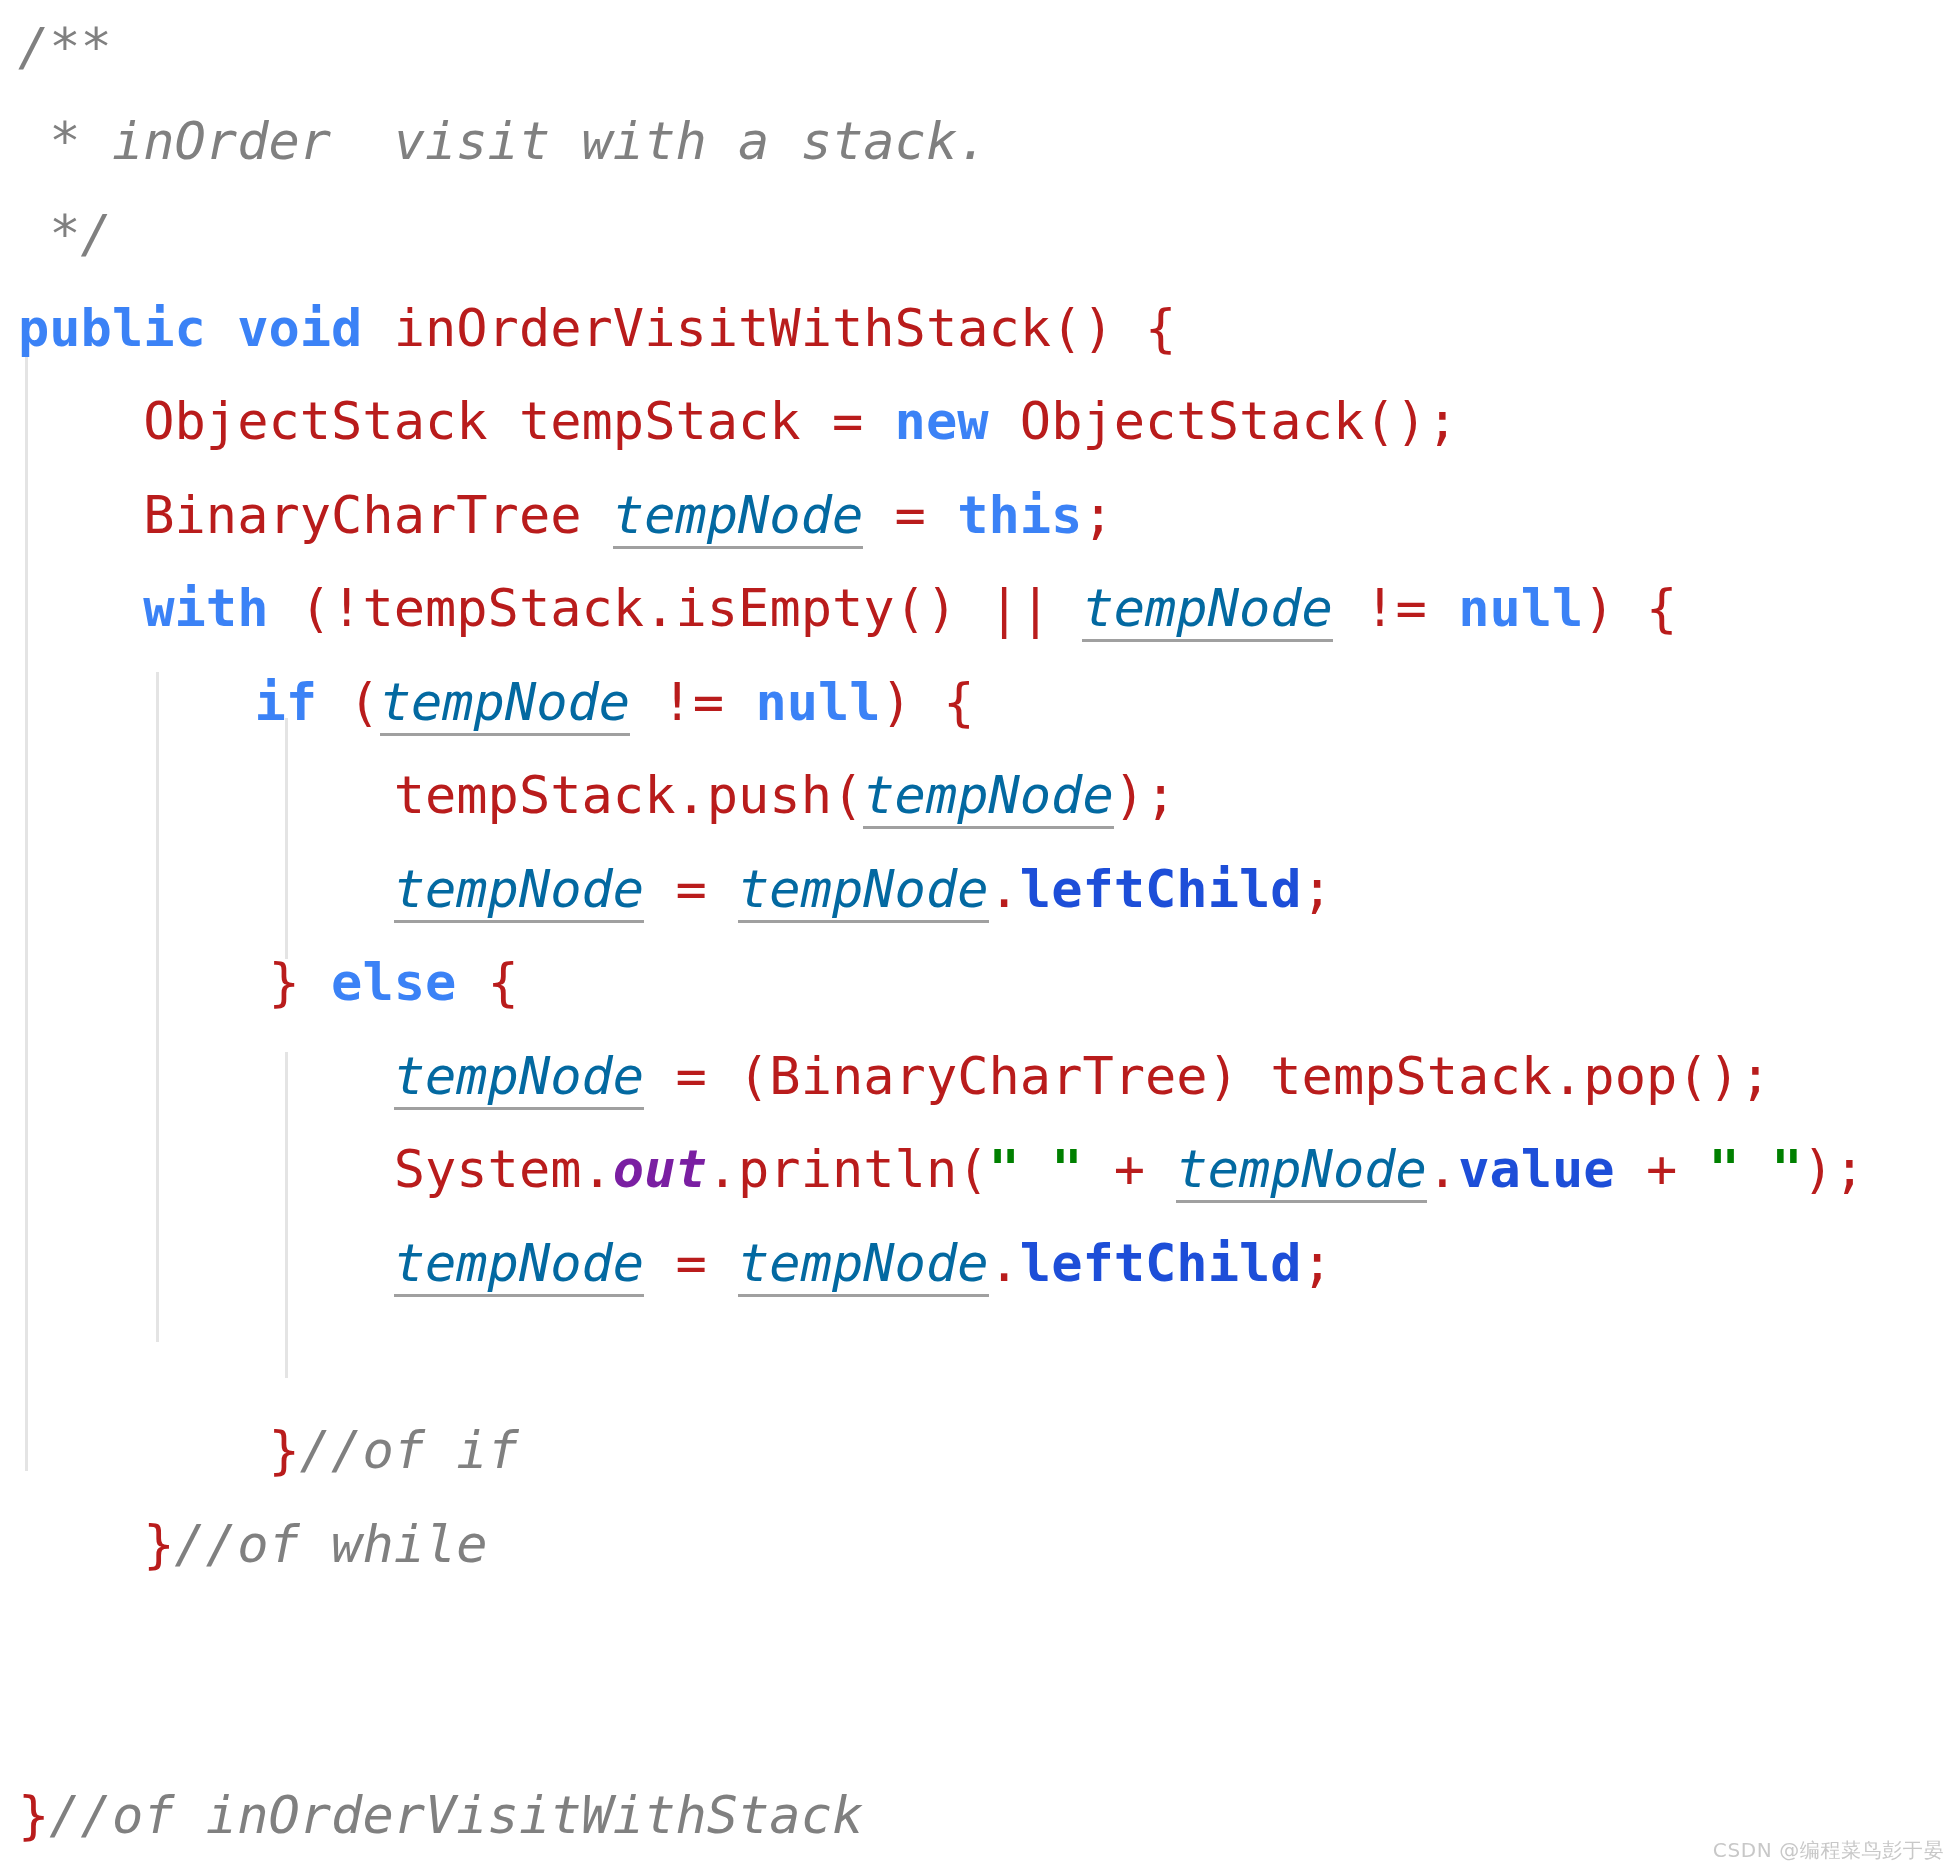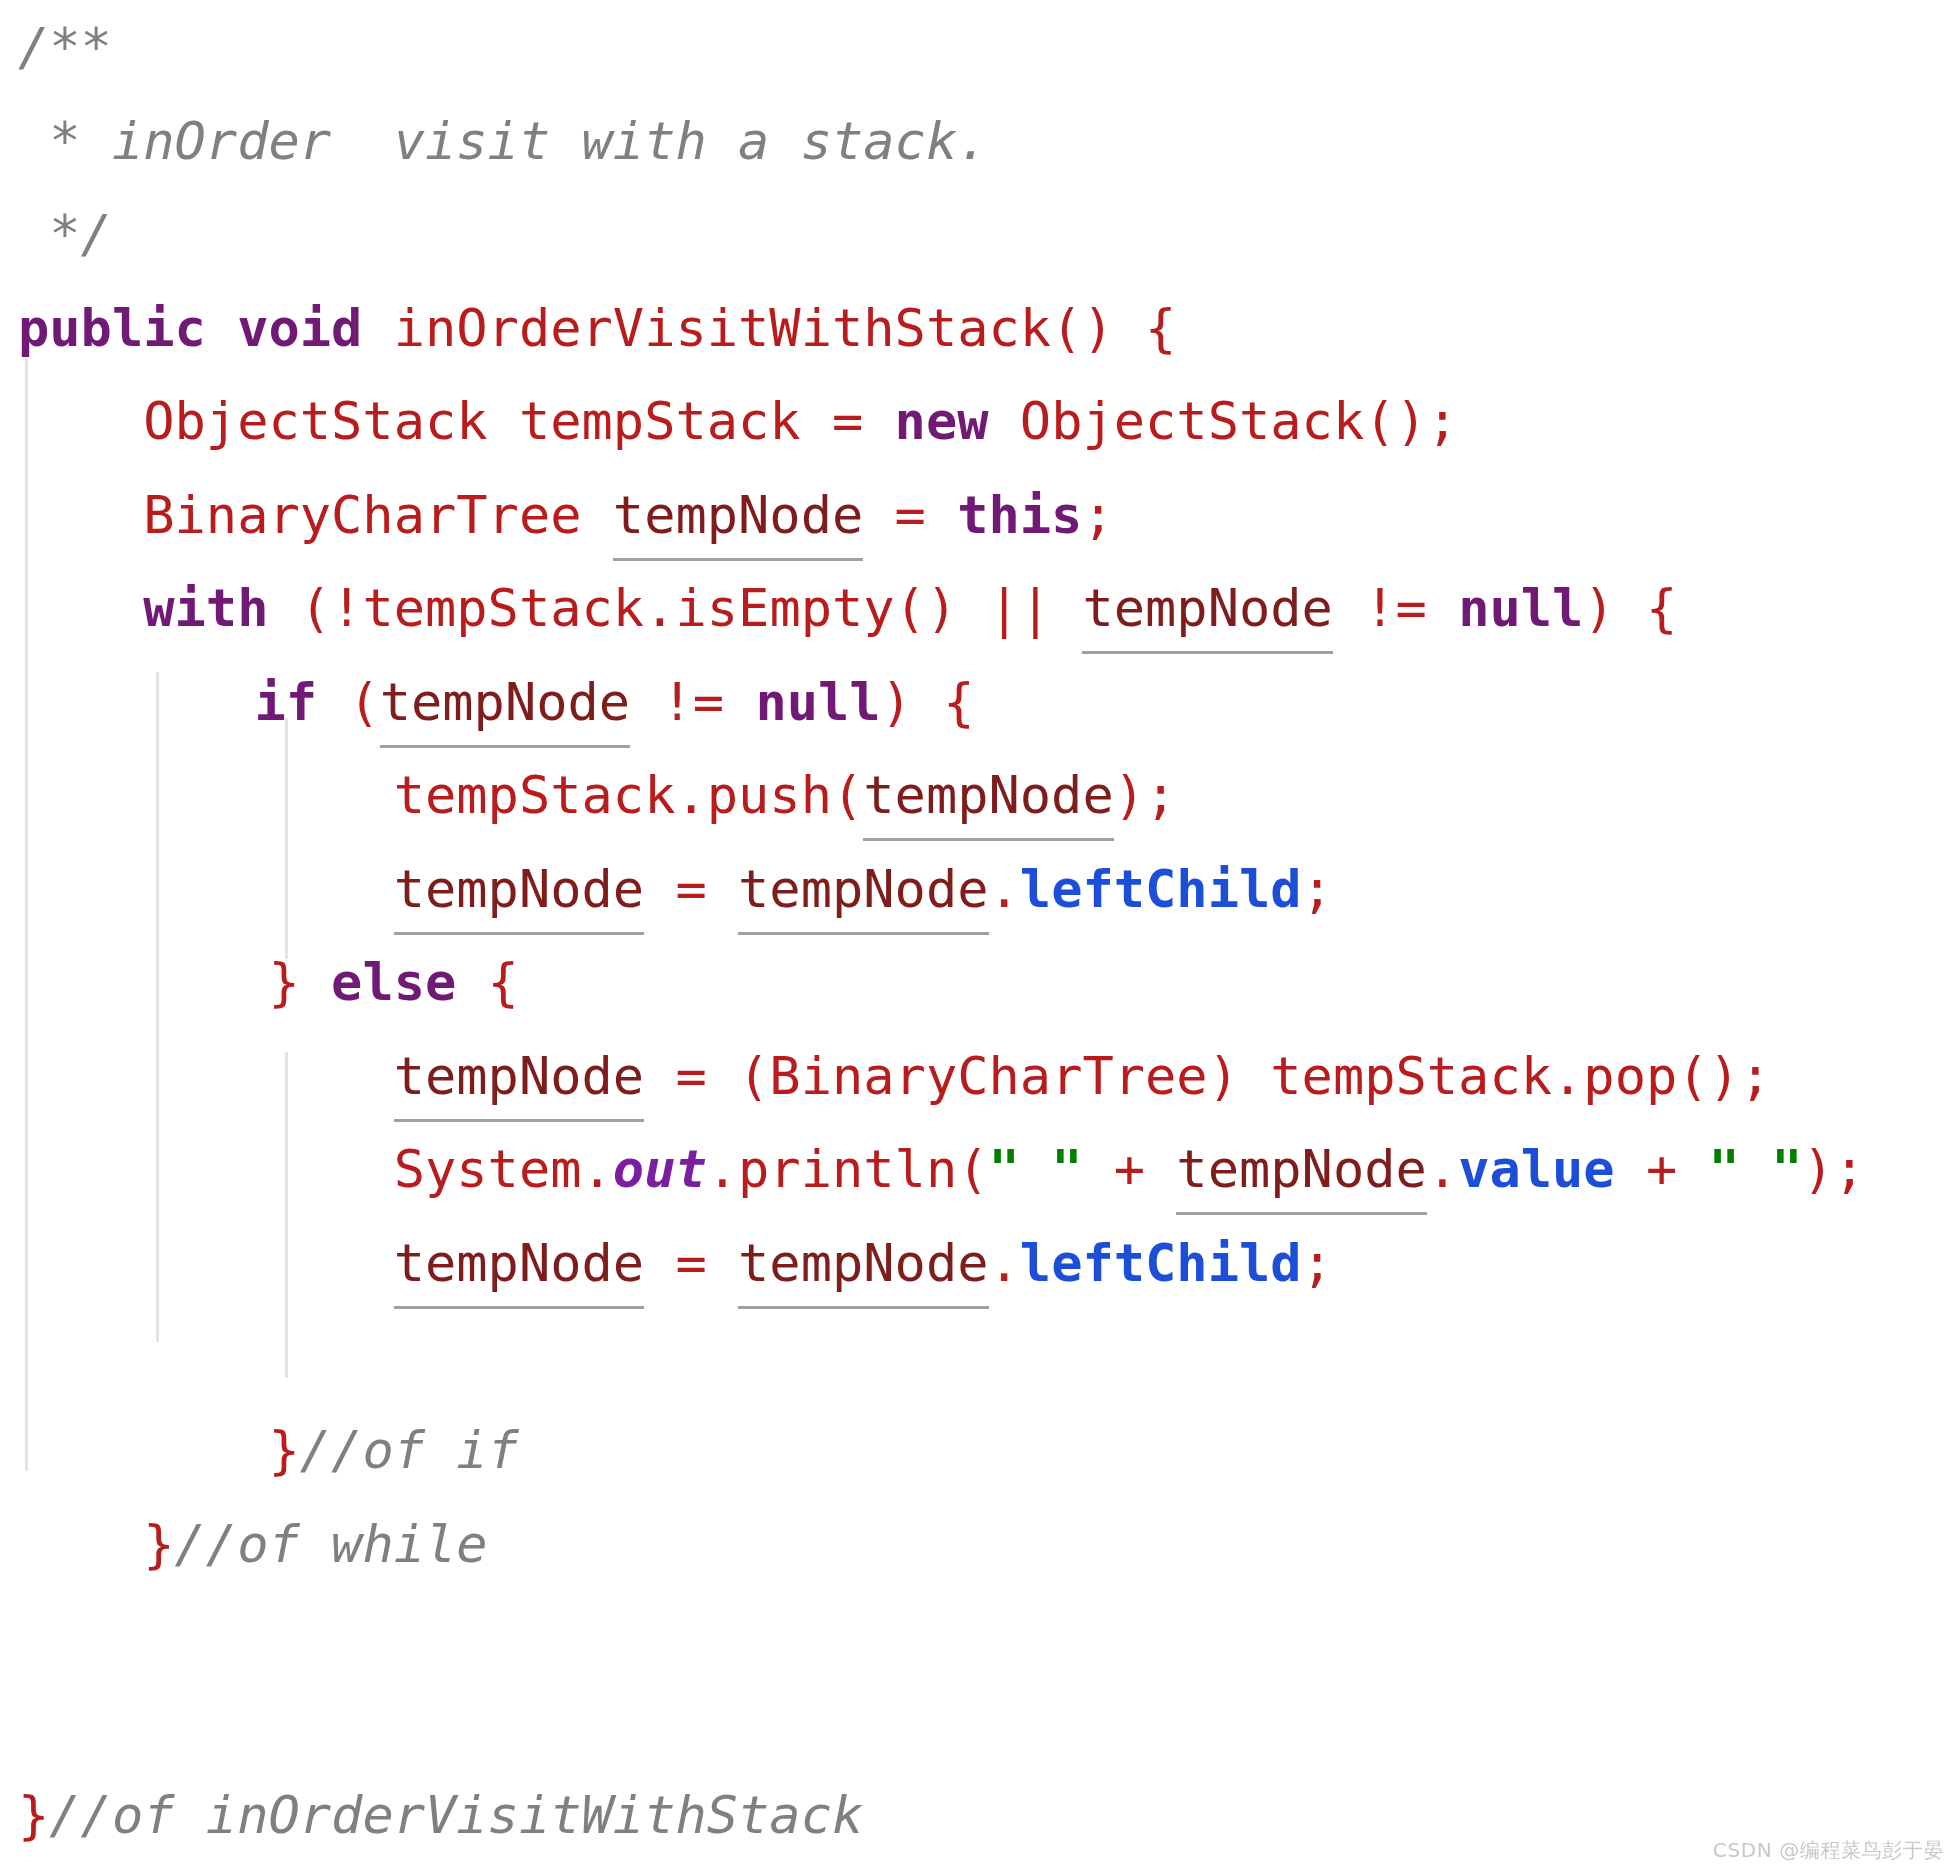--- a/index.html
+++ b/index.html
@@ -37,29 +37,30 @@
     white-space: pre;
     font-size: 52px;
     letter-spacing: 0px;
     color: #000000;
     font-family: "DejaVu Sans Mono", "Liberation Mono", monospace;
   }
 
   .tok { white-space: pre; }
 
   .t-plain   { color: #b91c1c; }
-  .t-keyword { color: #701a75; font-weight: bold; }
+  .t-keyword { color: #3b82f6; font-weight: bold; }
   .t-field   { color: #1d4ed8; font-weight: bold; }
   .t-static  { color: #7a1fa2; font-weight: bold; font-style: italic; }
   .t-string  { color: #008000; font-weight: bold; }
   .t-comment { color: #808080; font-style: italic; }
   .t-local   {
-    color: #7f1d1d;
+    color: #0369a1;
     border-bottom: 3.6px solid #a0a0a0;
-    padding-bottom: 13px;
+    padding-bottom: 1px;
+    font-style: italic;
   }
 
   
   #watermark {
     position: absolute;
     right: 11px;
     bottom: 7.2px;
     color: #c8c8c8;
     font-size: 20px;
     font-family: "DejaVu Sans", "Liberation Sans", sans-serif;

